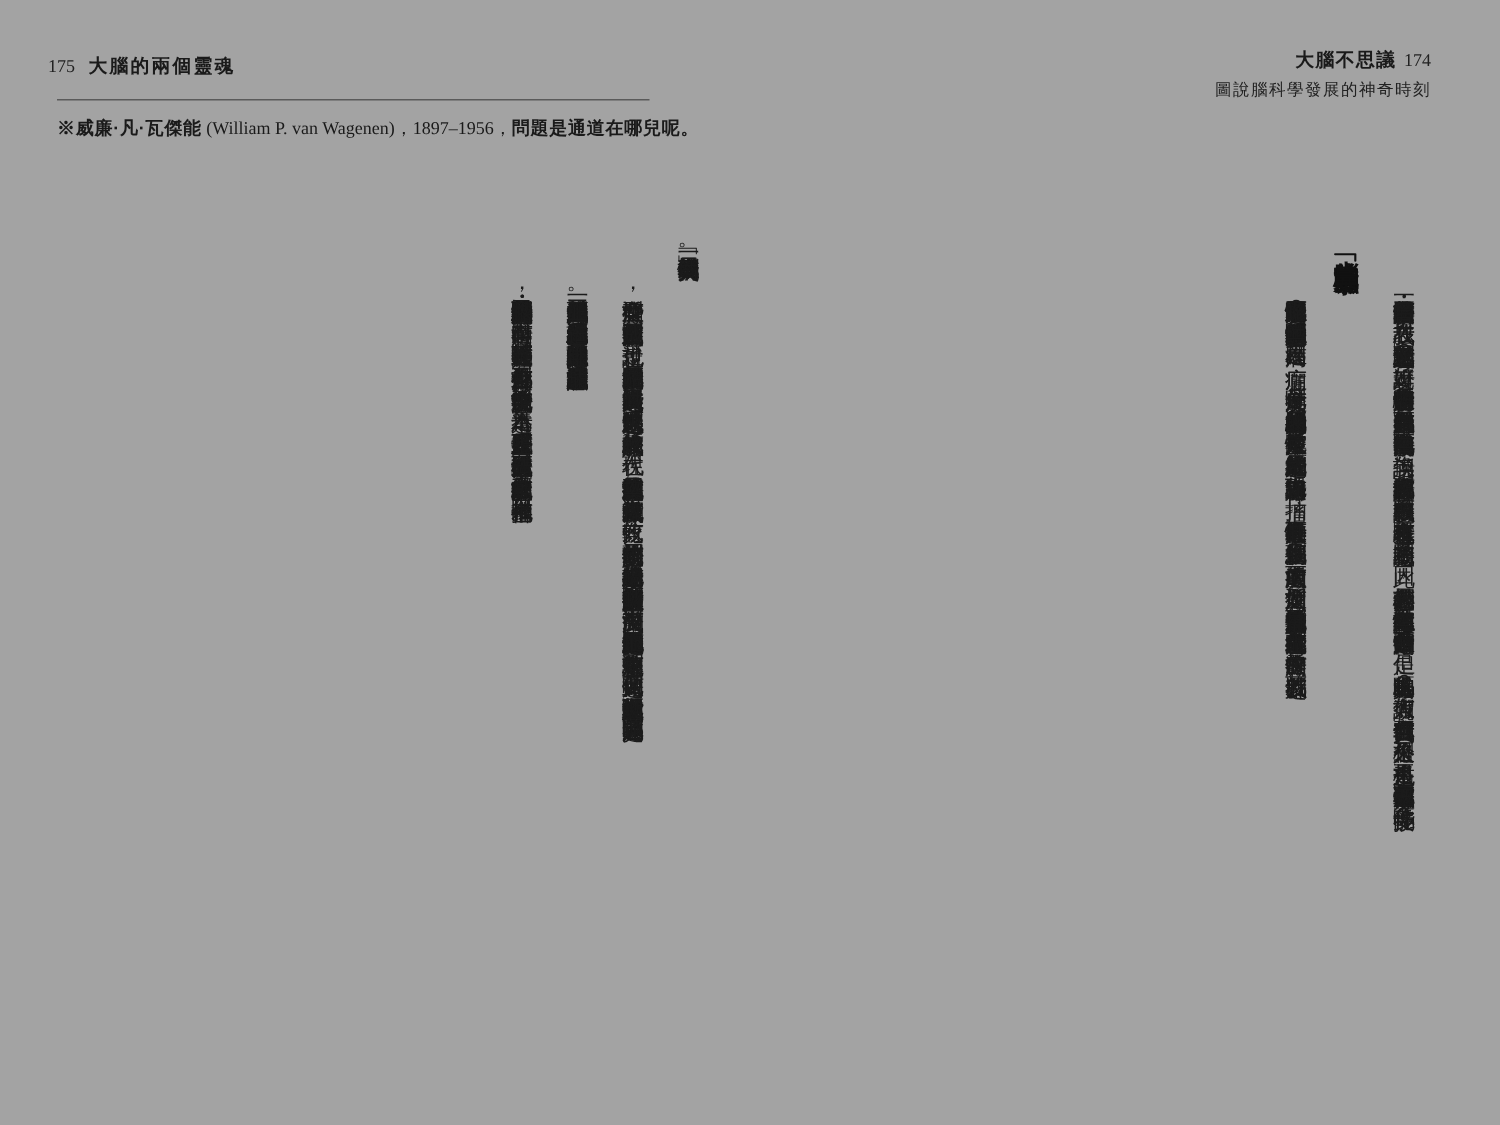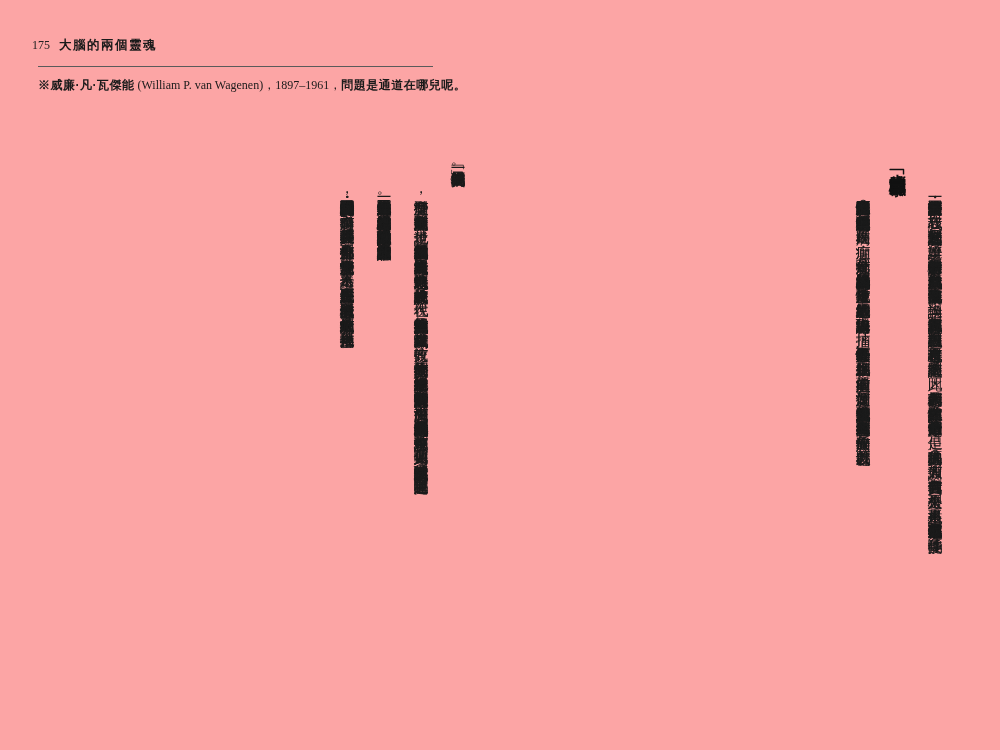--- a/index.html
+++ b/index.html
@@ -6,21 +6,21 @@
     margin: 0;
     padding: 0;
     width: 1000px;
     height: 750px;
     overflow: hidden;
     background: #ffffff;
   }
   .spread {
     position: absolute;
     inset: 0;
-    background: #fca5a5;
+    background: #a3a3a3;
     color: #1b1b1b;
   }
 
   
   .lp-head {
     position: absolute;
     left: 32px;
     top: 35px;
     white-space: nowrap;
   }
@@ -134,23 +134,29 @@
 <body>
 
 <div class="spread">
 
   <header class="lp-head">
     <span class="num">175</span><span class="title">大腦的兩個靈魂</span>
   </header>
 
   <div class="rule"></div>
   <div class="footnote">
-    <span class="fn-zh">※威廉·凡·瓦傑能</span><span class="fn-latin"> (William P. van Wagenen)，1897–1961，</span><span class="fn-zh">問題是通道在哪兒呢。</span>
+    <span class="fn-zh">※威廉·凡·瓦傑能</span><span class="fn-latin"> (William P. van Wagenen)，1897–1956，</span><span class="fn-zh">問題是通道在哪兒呢。</span>
   </div>
 
+  <header class="rp-head">
+    <div>
+      <span class="title">大腦不思議</span><span class="num">174</span>
+    </div>
+    <div class="subtitle">圖說腦科學發展的神奇時刻</div>
+  </header>
 
   <section class="vbody rp-body">
     <p class="indent">法國哲學家勒內・笛卡爾說過一句廣被傳頌的名言：「我思故我在。」這句話到底是什麼意思呢？這麼說好了，每個人對世界所有事物的一切體驗，都只來自「自我」的主觀感覺而已，而沒有辦法從「他者」的角度來觀察自己。換句話說，任何一個人都沒有真正客觀的證據，可以證明自我是存在的，唯有「我正在思考」這一件事，適足證明了我的存在。因此，我們是藉著探索內心，才確認自己的存在與主體性，才肯定自己是一個不可分割的整體。但是，真相真的是這樣嗎？假如有人說，其實你有兩個自我，不是人格分裂，也不是多重人格，而是每個正常人都擁有兩個截然不同的「靈魂」，你能接受嗎？</p>
     <h3>大腦的「電磁風暴」</h3>
     <p class="indent">這個看似突兀的奇怪問題是怎麼來的呢？腦科學當初之所以會闖入這個似乎很玄虛的領域，是因為一種病：癲癇症。什麼是癲癇症呢？就是大腦的神經細胞因為某些已知或未知的病因，產生了陣發性異常放電。這些腦細胞的異常放電，導致病人表現出諸如昏迷、抽搐，甚至怪異行為等等千奇百怪的症狀，並且損傷到腦細胞。而嚴重的癲癇症，例如泛發型癲癇，也就是大腦廣泛放電而造成昏迷與全身抽搐，甚至有可能危害到病人的生命。每次的癲癇發作，我們都可以將之</p>
   </section>
 
   <section class="vbody lp-body">
     <p>視為一場大腦的「電磁風暴」災情。</p>
     <p class="indent psep">有些泛發型癲癇，是由部分型癲癇蔓延開來所形成。也就是說，異常放電先從大腦皮質很小的區域開始，因為這星星之火沒能及時撲滅，它就以燎原之勢延燒開來，終於釀成整座森林的大火。在現代，制止癲癇蔓延的主流滅火方法是服用抗癲癇藥物，就像是在火上噴灑滅火劑一樣。比較有效、副作用又少的抗癲癇藥物，約莫是在二十世紀後半才逐漸出現，所以在那之前的醫師面對特別難搞定的癲癇火災時，由於沒有滅火劑可用，他們考慮的重點就聚焦在要如何將大腦的火勢局限在原地，不讓它蔓燒到整座森林。這要如何做到呢？理想中當然是應該把大火延燒的通道切斷，問題是通道在哪兒呢？</p>

